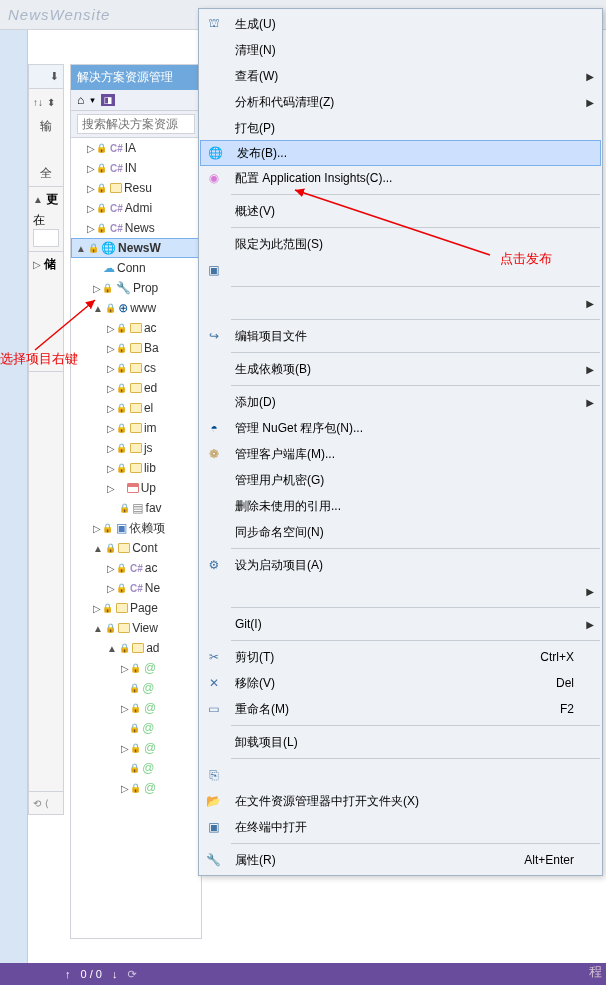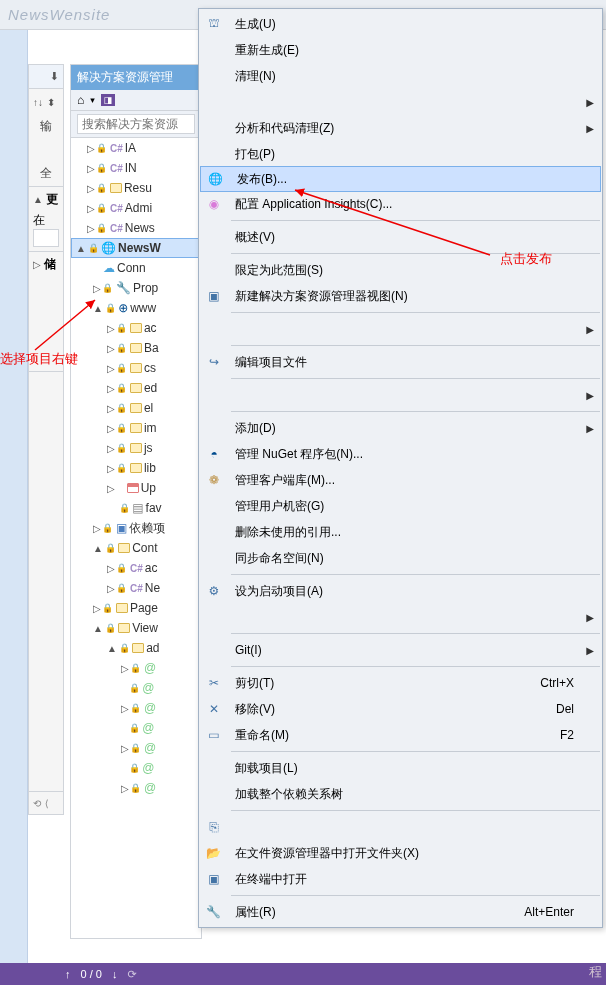--- a/index.html
+++ b/index.html
@@ -292,28 +292,25 @@
 
 <div class="ctx-menu">
   <div class="ctx-iconcol"></div>
   <div class="ctx-items">
     <div class="ctx-item">
         <span class="ctx-ico">⛫</span>
         <span class="ctx-label">生成(U)</span>
       </div>
     <div class="ctx-item">
         <span class="ctx-ico"></span>
-        <span class="ctx-label">重新生成(E)</span>
-      </div>
-    <div class="ctx-item">
-        <span class="ctx-ico"></span>
         <span class="ctx-label">清理(N)</span>
       </div>
     <div class="ctx-item">
         <span class="ctx-ico"></span>
+        <span class="ctx-label">查看(W)</span>
         <span class="ctx-arrow">▶</span>
       </div>
     <div class="ctx-item">
         <span class="ctx-ico"></span>
         <span class="ctx-label">分析和代码清理(Z)</span>
         <span class="ctx-arrow">▶</span>
       </div>
     <div class="ctx-item">
         <span class="ctx-ico"></span>
         <span class="ctx-label">打包(P)</span>
@@ -331,35 +328,35 @@
         <span class="ctx-ico"></span>
         <span class="ctx-label">概述(V)</span>
       </div>
     <div class="ctx-sep"></div>
     <div class="ctx-item">
         <span class="ctx-ico"></span>
         <span class="ctx-label">限定为此范围(S)</span>
       </div>
     <div class="ctx-item">
         <span class="ctx-ico">▣</span>
-        <span class="ctx-label">新建解决方案资源管理器视图(N)</span>
       </div>
     <div class="ctx-sep"></div>
     <div class="ctx-item">
         <span class="ctx-ico"></span>
         <span class="ctx-arrow">▶</span>
       </div>
     <div class="ctx-sep"></div>
     <div class="ctx-item">
         <span class="ctx-ico">↪</span>
         <span class="ctx-label">编辑项目文件</span>
       </div>
     <div class="ctx-sep"></div>
     <div class="ctx-item">
         <span class="ctx-ico"></span>
+        <span class="ctx-label">生成依赖项(B)</span>
         <span class="ctx-arrow">▶</span>
       </div>
     <div class="ctx-sep"></div>
     <div class="ctx-item">
         <span class="ctx-ico"></span>
         <span class="ctx-label">添加(D)</span>
         <span class="ctx-arrow">▶</span>
       </div>
     <div class="ctx-item">
         <span class="ctx-ico" style="color:#004b8d">◓</span>
@@ -409,24 +406,20 @@
       </div>
     <div class="ctx-item">
         <span class="ctx-ico">▭</span>
         <span class="ctx-label">重命名(M)</span>
         <span class="ctx-shortcut">F2</span>
       </div>
     <div class="ctx-sep"></div>
     <div class="ctx-item">
         <span class="ctx-ico"></span>
         <span class="ctx-label">卸载项目(L)</span>
-      </div>
-    <div class="ctx-item">
-        <span class="ctx-ico"></span>
-        <span class="ctx-label">加载整个依赖关系树</span>
       </div>
     <div class="ctx-sep"></div>
     <div class="ctx-item">
         <span class="ctx-ico">⎘</span>
       </div>
     <div class="ctx-item">
         <span class="ctx-ico">📂</span>
         <span class="ctx-label">在文件资源管理器中打开文件夹(X)</span>
       </div>
     <div class="ctx-item">

